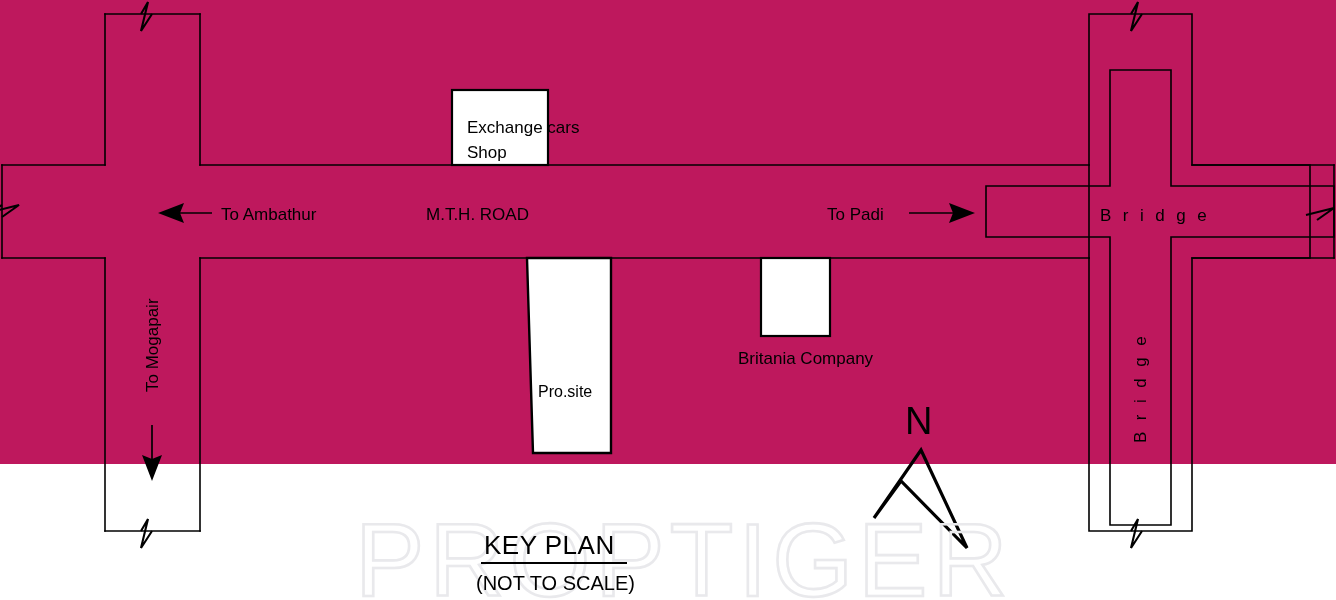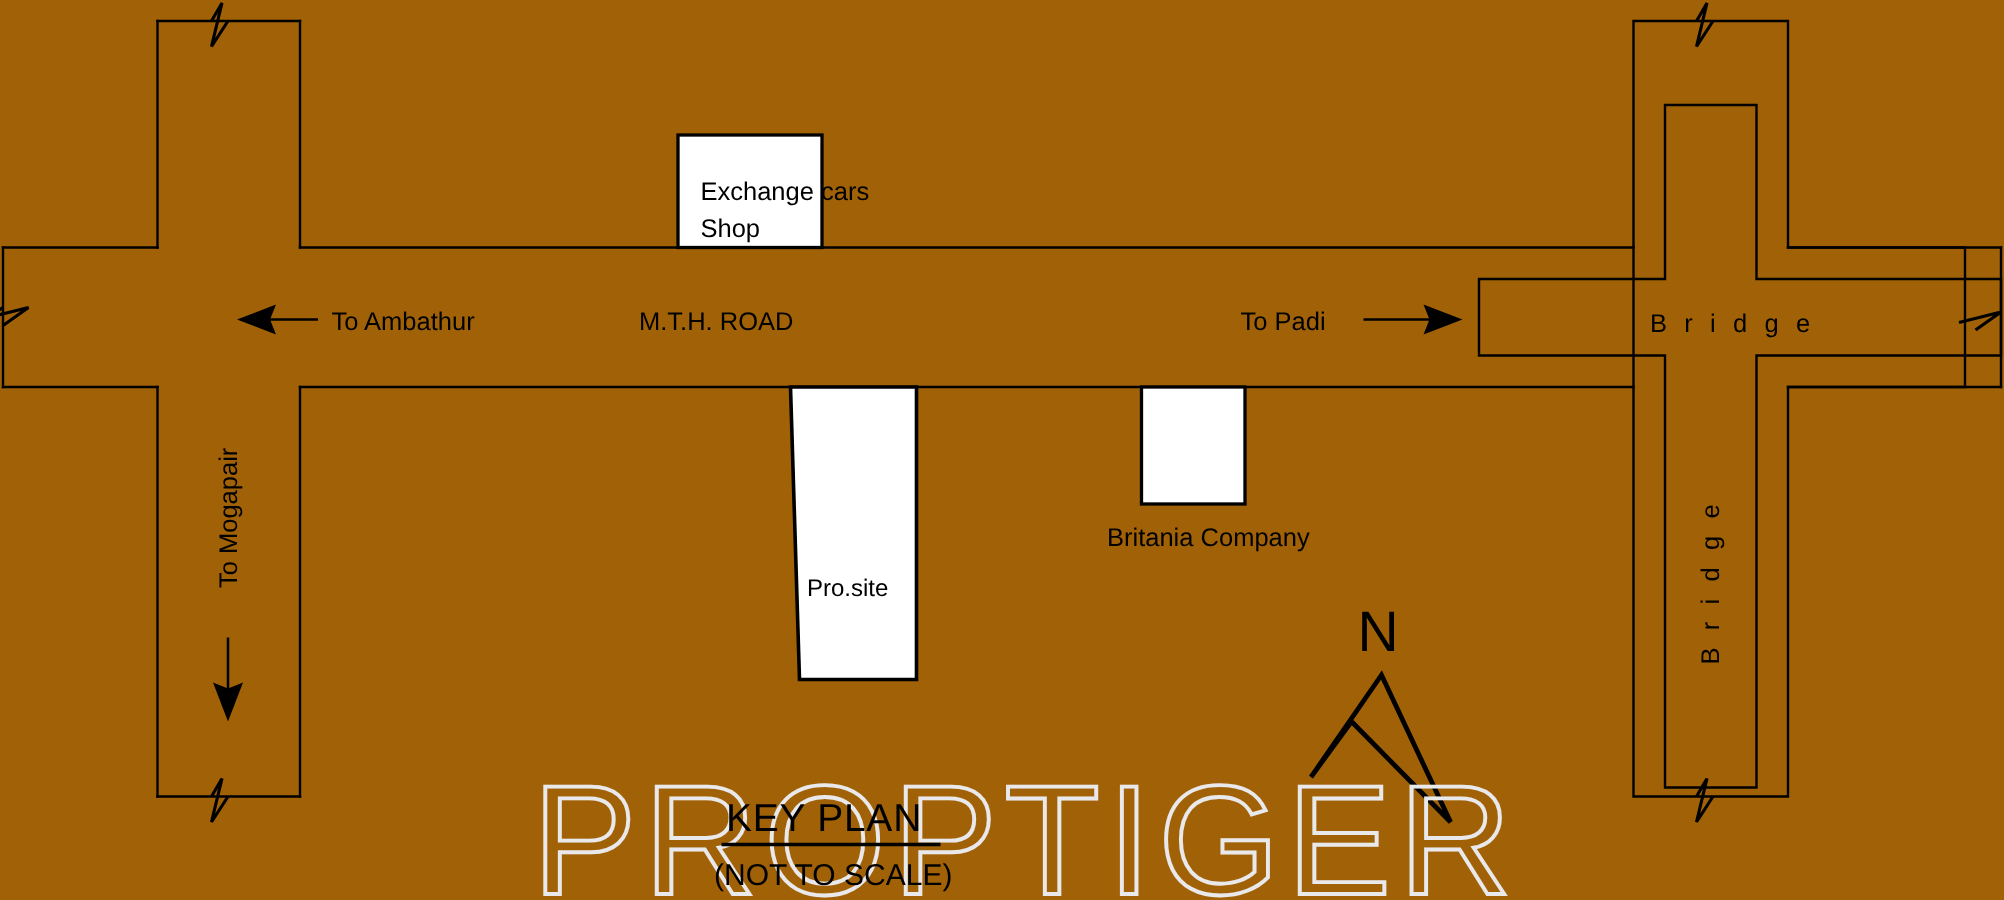--- a/index.html
+++ b/index.html
@@ -10,22 +10,22 @@
   }
   body {
     width: 1336px;
     height: 600px;
     overflow: hidden;
     font-family: "Liberation Sans", sans-serif;
   }
   #plan-root {
     position: relative;
     width: 1336px;
-    height: 600px;
-    background: #a16207;
+    height: 464px;
+    background: #be185d;
   }
   svg#plan-svg {
     display: block;
     width: 1336px;
     height: 600px;
   }
   .road-line {
     fill: none;
     stroke: #000000;
     stroke-width: 1.6;

